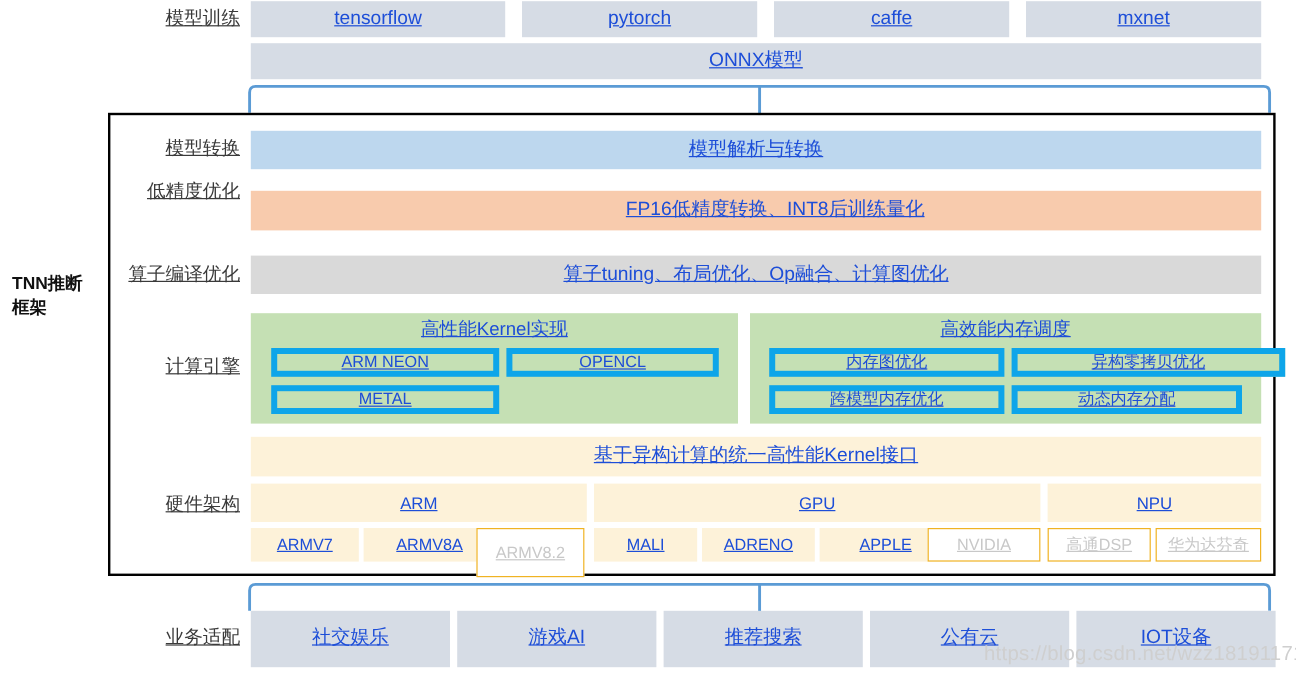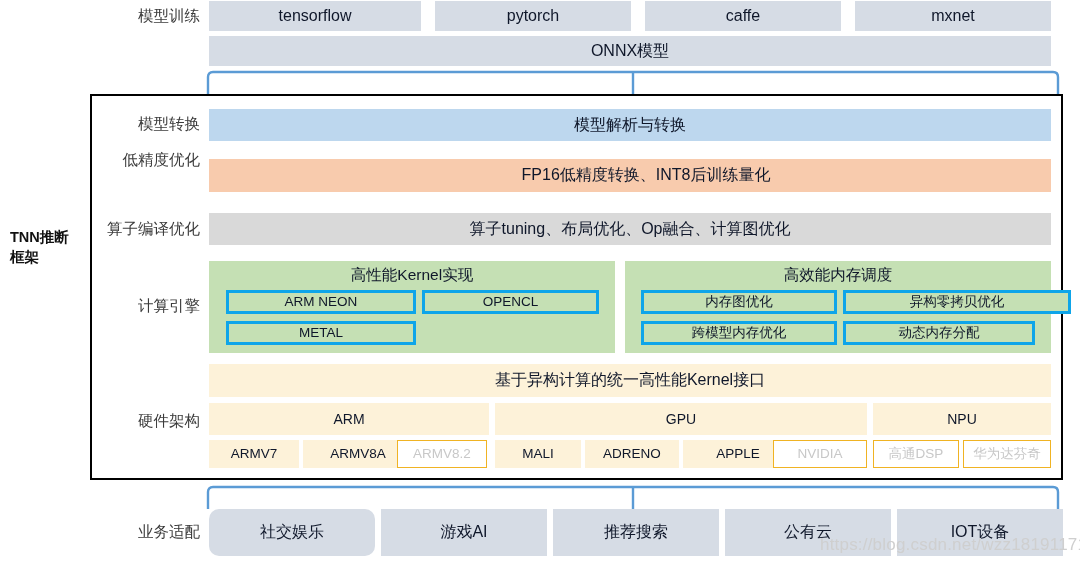--- a/index.html
+++ b/index.html
@@ -22,20 +22,21 @@
 
   
   .abs { position: absolute; box-sizing: border-box; }
 
   .cell {
     display: flex;
     align-items: center;
     justify-content: center;
     line-height: 1.15;
     white-space: nowrap;
+    text-decoration: underline;
   }
 
   
   .rowlabel {
     font-size: 15.5px;
     color: #3a3a3a;
     justify-content: flex-end;
     padding-right: 0px;
     white-space: nowrap;
   }
@@ -49,26 +50,26 @@
     text-align: left;
     display: block;
   }
 
   
   .c-gray   { background: #d6dce5; }     
   .c-blue   { background: #bdd7ee; }
   .c-orange { background: #f8cbad; padding-left: 32px; }
   .c-lgray  { background: #d9d9d9; }
   .c-green  { background: #c5e0b4; }
-  .c-green2 { background: #c5e0b4; border: 3px solid #0ea5e9; }
+  .c-green2 { background: #c5e0b4; border: 5px solid #0ea5e9; }
   .c-yellow { background: #fdf2d9; }
   .c-yellow-chip { background: #fdf2d9; }
   .c-ghost  { background: #ffffff; border: 1px solid #f0b323; color: #c8c8c8; }
 
-  .t-dark { color: #0f172a; }
+  .t-dark { color: #1d4ed8; }
 
   
   #tnn-frame {
     border: 2.5px solid #000000;
     background: transparent;
   }
 
   
   .bracket { position: absolute; }
 
@@ -133,38 +134,38 @@
   <div class="abs cell rowlabel" style="left:95px; top:405px; width:105px; height:32px;">硬件架构</div>
 
   <div class="abs cell c-yellow t-dark" style="left:209px; top:364px; width:842px; height:33px; font-size:16px;">基于异构计算的统一高性能Kernel接口</div>
 
   <div class="abs cell c-yellow t-dark" style="left:209px; top:403px; width:280px; height:32px; font-size:14px;">ARM</div>
   <div class="abs cell c-yellow t-dark" style="left:495px; top:403px; width:372px; height:32px; font-size:14px;">GPU</div>
   <div class="abs cell c-yellow t-dark" style="left:873px; top:403px; width:178px; height:32px; font-size:14px;">NPU</div>
 
   <div class="abs cell c-yellow-chip t-dark" style="left:209px; top:440px; width:90px; height:28px; font-size:13.5px;">ARMV7</div>
   <div class="abs cell c-yellow-chip t-dark" style="left:303px; top:440px; width:110px; height:28px; font-size:13.5px;">ARMV8A</div>
-  <div class="abs cell c-ghost" style="left:397px; top:440px; width:90px; height:28px; font-size:13.5px;">ARMV8.2</div>
+  <div class="abs cell c-ghost" style="left:397px; top:440px; width:90px; height:41px; font-size:13.5px;">ARMV8.2</div>
 
   <div class="abs cell c-yellow-chip t-dark" style="left:495px; top:440px; width:86px; height:28px; font-size:13.5px;">MALI</div>
   <div class="abs cell c-yellow-chip t-dark" style="left:585px; top:440px; width:94px; height:28px; font-size:13.5px;">ADRENO</div>
   <div class="abs cell c-yellow-chip t-dark" style="left:683px; top:440px; width:110px; height:28px; font-size:13.5px;">APPLE</div>
   <div class="abs cell c-ghost" style="left:773px; top:440px; width:94px; height:28px; font-size:13.5px;">NVIDIA</div>
 
   <div class="abs cell c-ghost" style="left:873px; top:440px; width:86px; height:28px; font-size:13.5px;">高通DSP</div>
   <div class="abs cell c-ghost" style="left:963px; top:440px; width:88px; height:28px; font-size:13.5px;">华为达芬奇</div>
 
   <svg class="bracket" style="left:203px; top:483px;" width="860" height="28" viewBox="0 0 860 28">
     <path d="M5,26 L5,9 Q5,4 10,4 L850,4 Q855,4 855,9 L855,26" fill="none" stroke="#5b9bd5" stroke-width="2.4"></path>
     <path d="M430,4 L430,28" fill="none" stroke="#5b9bd5" stroke-width="2.4"></path>
   </svg>
 
   <div class="abs cell rowlabel" style="left:95px; top:516px; width:105px; height:32px;">业务适配</div>
 
-  <div class="abs cell c-gray t-dark" style="left:209px; top:509px; width:166px; height:47px; font-size:16px;border-radius:10px;">社交娱乐</div>
+  <div class="abs cell c-gray t-dark" style="left:209px; top:509px; width:166px; height:47px; font-size:16px;">社交娱乐</div>
   <div class="abs cell c-gray t-dark" style="left:381px; top:509px; width:166px; height:47px; font-size:16px;">游戏AI</div>
   <div class="abs cell c-gray t-dark" style="left:553px; top:509px; width:166px; height:47px; font-size:16px;">推荐搜索</div>
   <div class="abs cell c-gray t-dark" style="left:725px; top:509px; width:166px; height:47px; font-size:16px;">公有云</div>
   <div class="abs cell c-gray t-dark" style="left:897px; top:509px; width:166px; height:47px; font-size:16px;">IOT设备</div>
 
   <div id="watermark" style="left:820px; top:535px;">https://blog.csdn.net/wzz18191171661</div>
 
 </div>
 
 </body></html>

